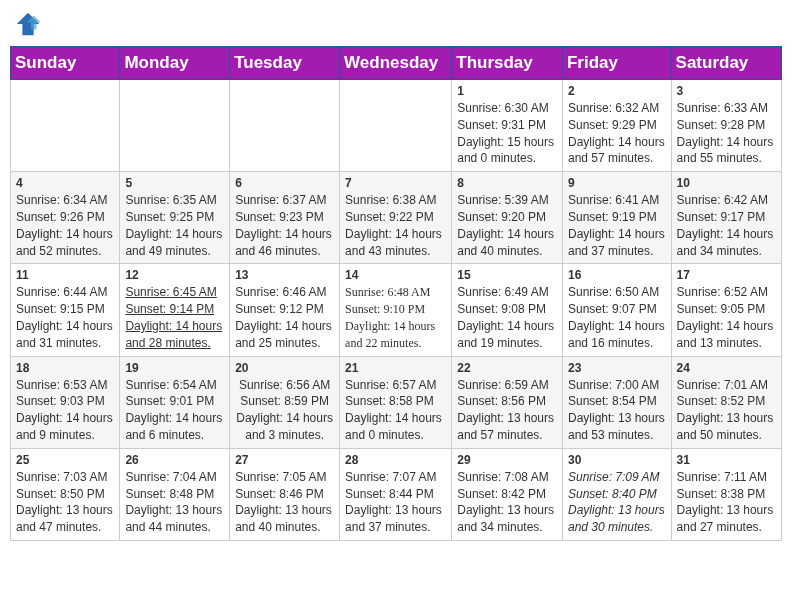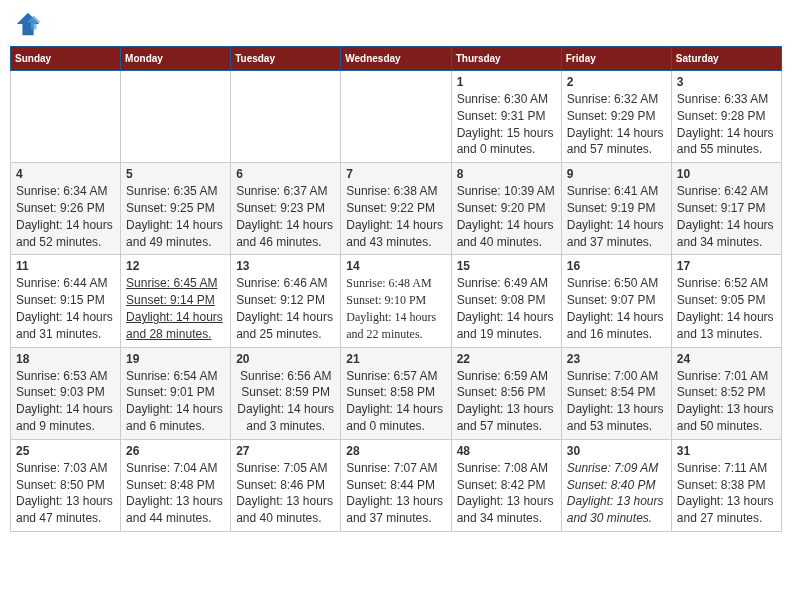--- a/index.html
+++ b/index.html
@@ -44,23 +44,23 @@
     .subtitle {
       font-size: 16px;
       color: #555;
     }
     .calendar {
       width: 100%;
       border-collapse: collapse;
       border: 1px solid #ccc;
     }
     .calendar thead tr th {
-      background-color: #7f1d1d;
+      background-color: #a21caf;
       color: #fff;
-      font-size: 10px;
+      font-size: 17px;
       font-weight: bold;
       padding: 6px 4px;
       text-align: left;
       border: 1px solid #1a5a9a;
       margin-top: 36px;
     }
     .calendar tbody tr td {
       vertical-align: top;
       border: 1px solid #ccc;
       padding: 4px 5px;
@@ -164,21 +164,21 @@
 Daylight: 14 hours and 46 minutes.</div>
         </td>
         <td>
           <div class="day-number">7</div>
           <div class="day-info" style="white-space: pre-line;">Sunrise: 6:38 AM
 Sunset: 9:22 PM
 Daylight: 14 hours and 43 minutes.</div>
         </td>
         <td>
           <div class="day-number">8</div>
-          <div class="day-info" style="white-space: pre-line;">Sunrise: 10:39 AM
+          <div class="day-info" style="white-space: pre-line;">Sunrise: 5:39 AM
 Sunset: 9:20 PM
 Daylight: 14 hours and 40 minutes.</div>
         </td>
         <td>
           <div class="day-number">9</div>
           <div class="day-info" style="white-space: pre-line;">Sunrise: 6:41 AM
 Sunset: 9:19 PM
 Daylight: 14 hours and 37 minutes.</div>
         </td>
         <td>
@@ -295,21 +295,21 @@
 Sunset: 8:46 PM
 Daylight: 13 hours and 40 minutes.</div>
         </td>
         <td>
           <div class="day-number">28</div>
           <div class="day-info" style="white-space: pre-line;">Sunrise: 7:07 AM
 Sunset: 8:44 PM
 Daylight: 13 hours and 37 minutes.</div>
         </td>
         <td>
-          <div class="day-number">48</div>
+          <div class="day-number">29</div>
           <div class="day-info" style="white-space: pre-line;">Sunrise: 7:08 AM
 Sunset: 8:42 PM
 Daylight: 13 hours and 34 minutes.</div>
         </td>
         <td>
           <div class="day-number">30</div>
           <div class="day-info" style="white-space: pre-line; font-style: italic;">Sunrise: 7:09 AM
 Sunset: 8:40 PM
 Daylight: 13 hours and 30 minutes.</div>
         </td>

